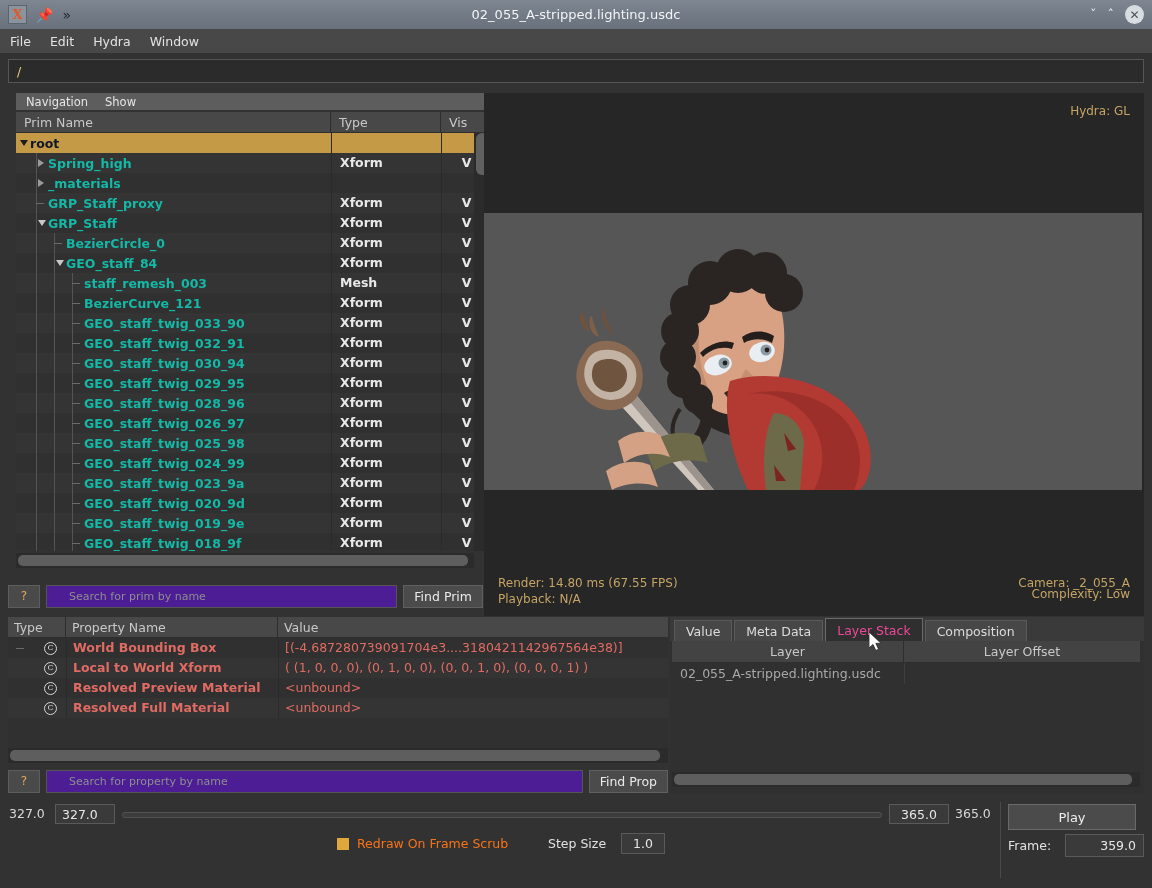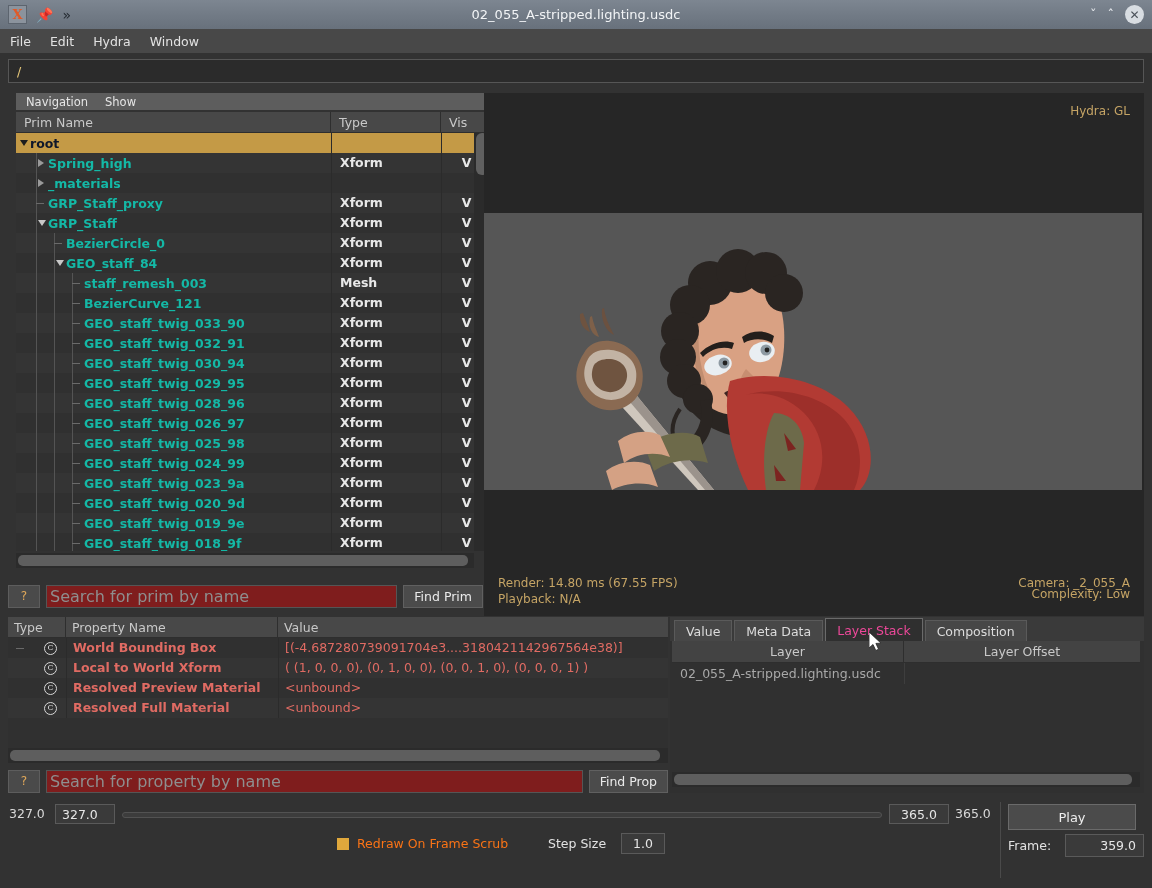--- a/index.html
+++ b/index.html
@@ -101,22 +101,22 @@
     position:absolute; left:0; bottom:0; width:458px; height:15px;
     background:#2b2b2b;
   }
   .tree-hthumb { position:absolute; left:2px; top:2px; width:450px; height:11px;
                  background:#5e5e5e; border-radius:5px; }
 
   
   .primsearch { position:absolute; left:8px; top:584px; width:475px; height:24px; display:flex; align-items:center; gap:6px; }
   .qbtn { width:32px; height:23px; background:#4a4a4a; border:1px solid #5d5d5d;
           color:#e0a85a; font-size:12px; display:flex; align-items:center; justify-content:center; }
-  .sfield { flex:1; height:23px; background:#7f1d1d; border:1px solid #555;
-            display:flex; align-items:center; padding-left:3px; font-size:16px; color:#8e8e8e; }
+  .sfield { flex:1; height:23px; background:#4c1d95; border:1px solid #555;
+            display:flex; align-items:center; padding-left:22px; font-size:11px; color:#8e8e8e; }
   .fbtn { height:23px; padding:0 10px; background:#4b4b4b; border:1px solid #606060;
           font-size:12.5px; color:#eaeaea; display:flex; align-items:center; }
 
   
   .viewport { position:absolute; left:484px; top:93px; width:660px; height:523px; background:#262626; }
   .render-area { position:absolute; left:0px; top:120px; width:658px; height:277px;
                  background:#565656; overflow:hidden; }
   .vp-text { position:absolute; font-size:12px; color:#c5a465; white-space:nowrap; }
   .vp-hydra { right:14px; top:11px; }
   .vp-render { left:14px; bottom:26px; }

